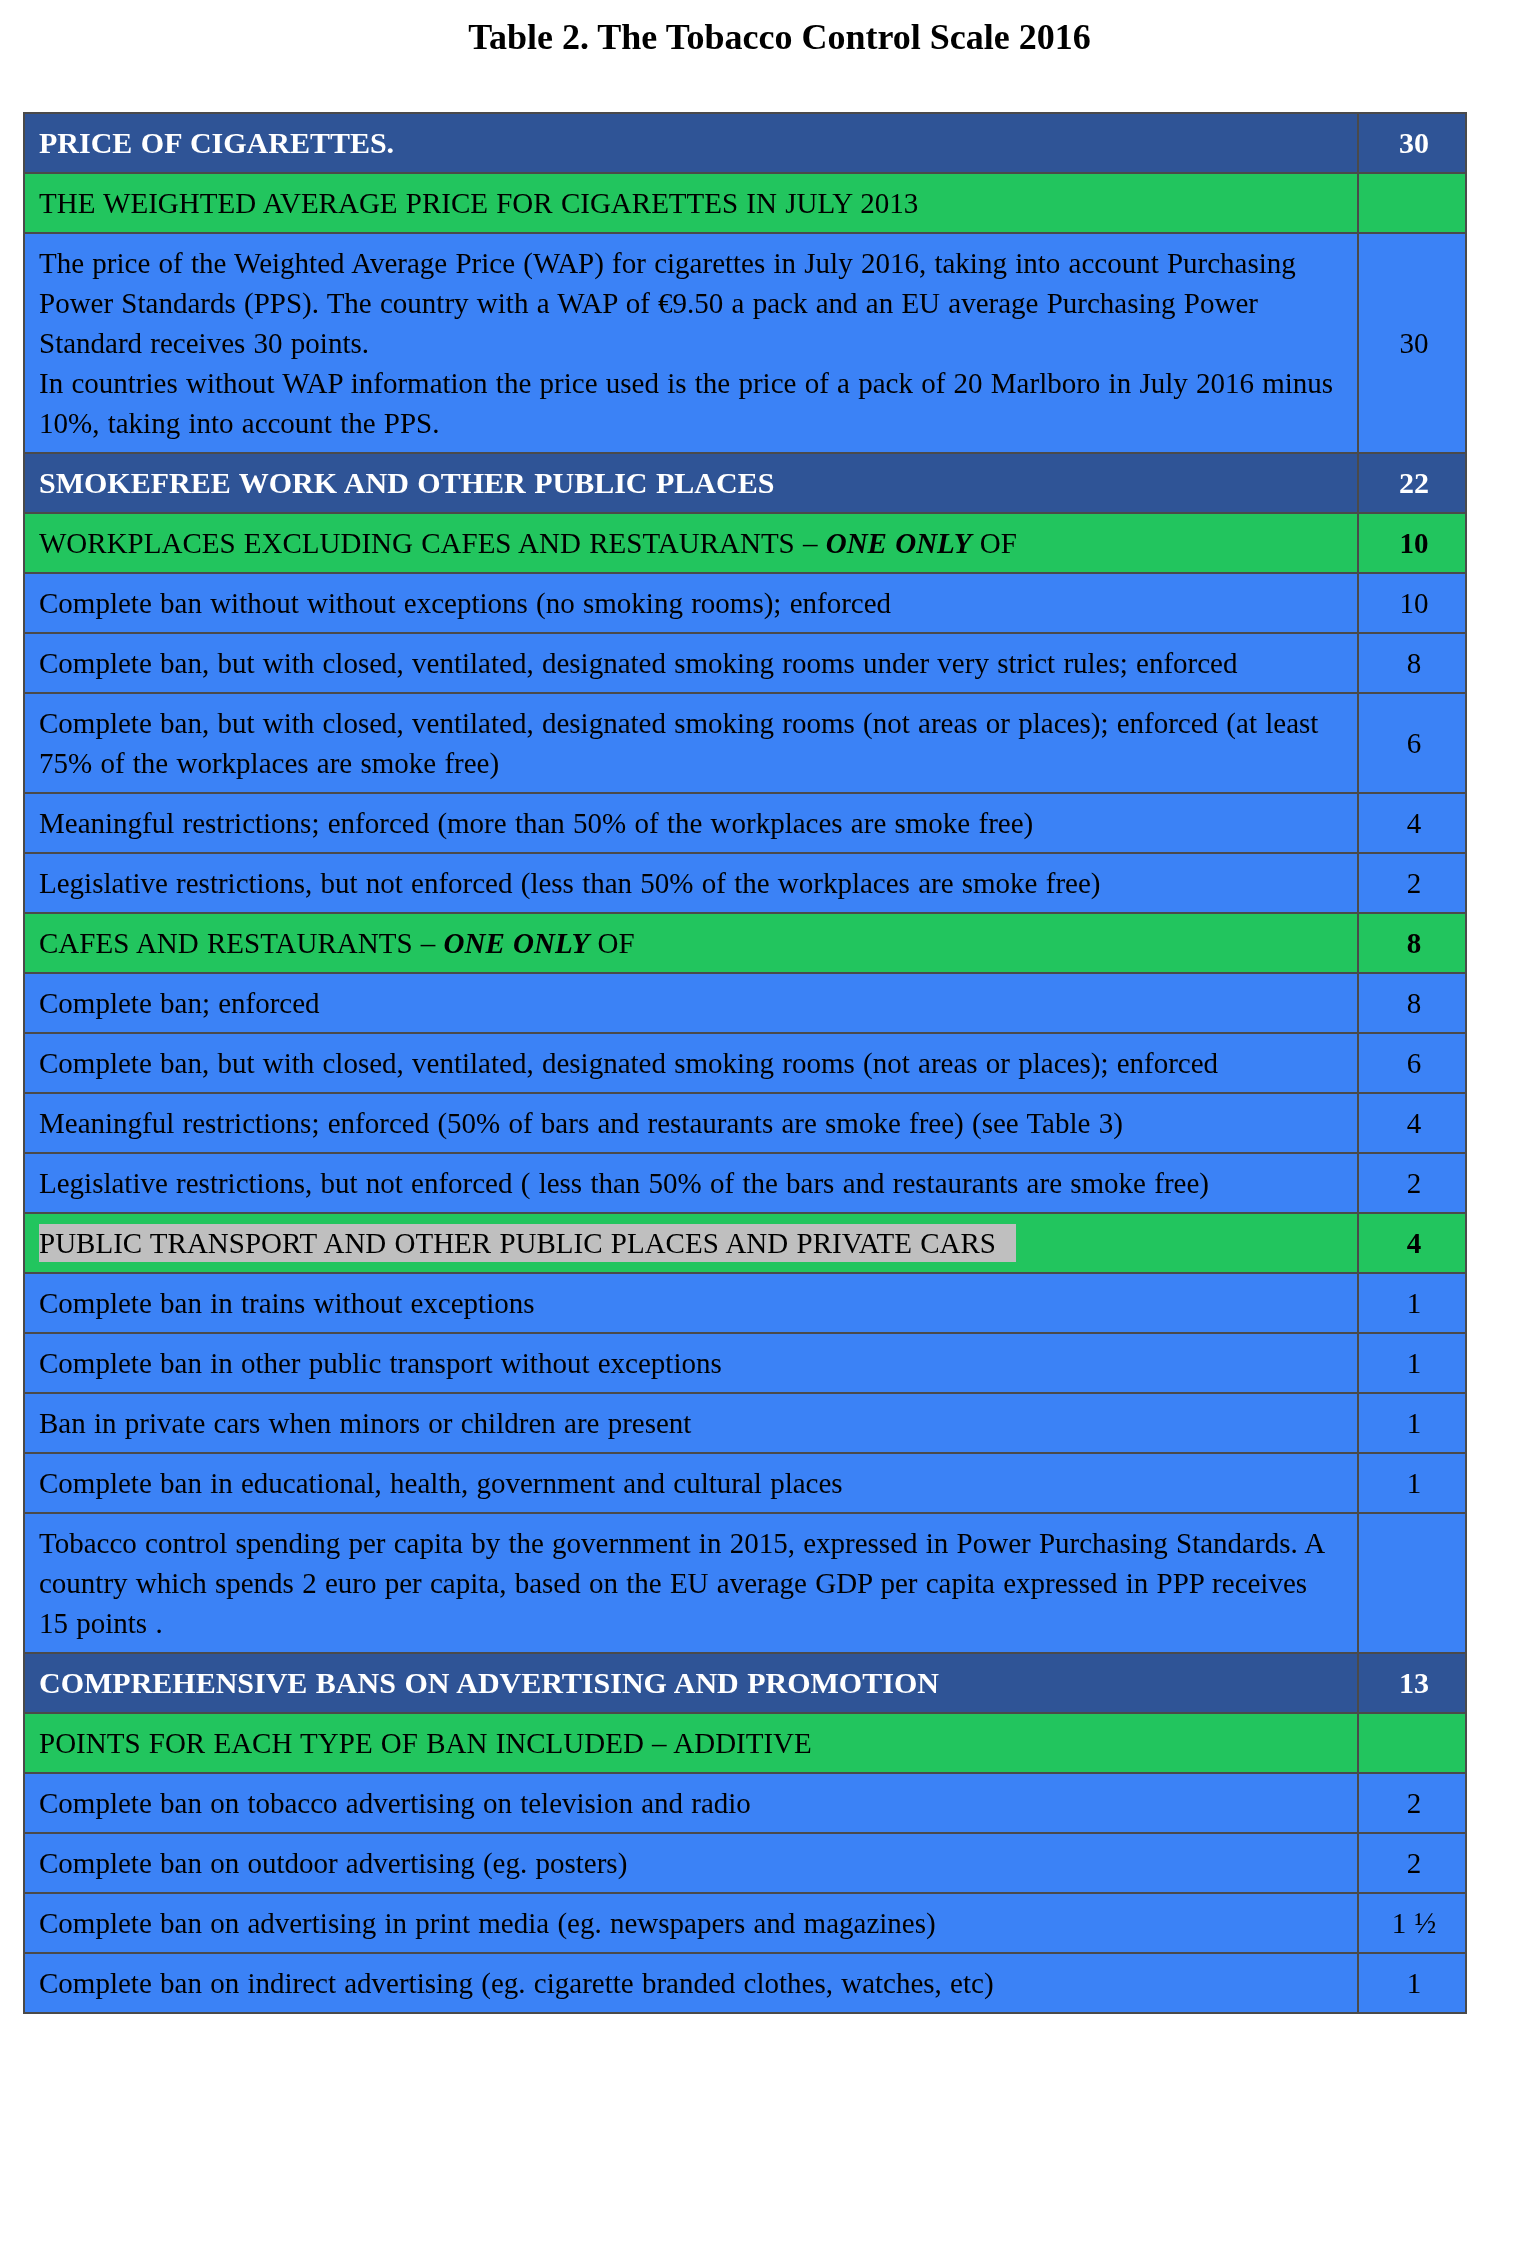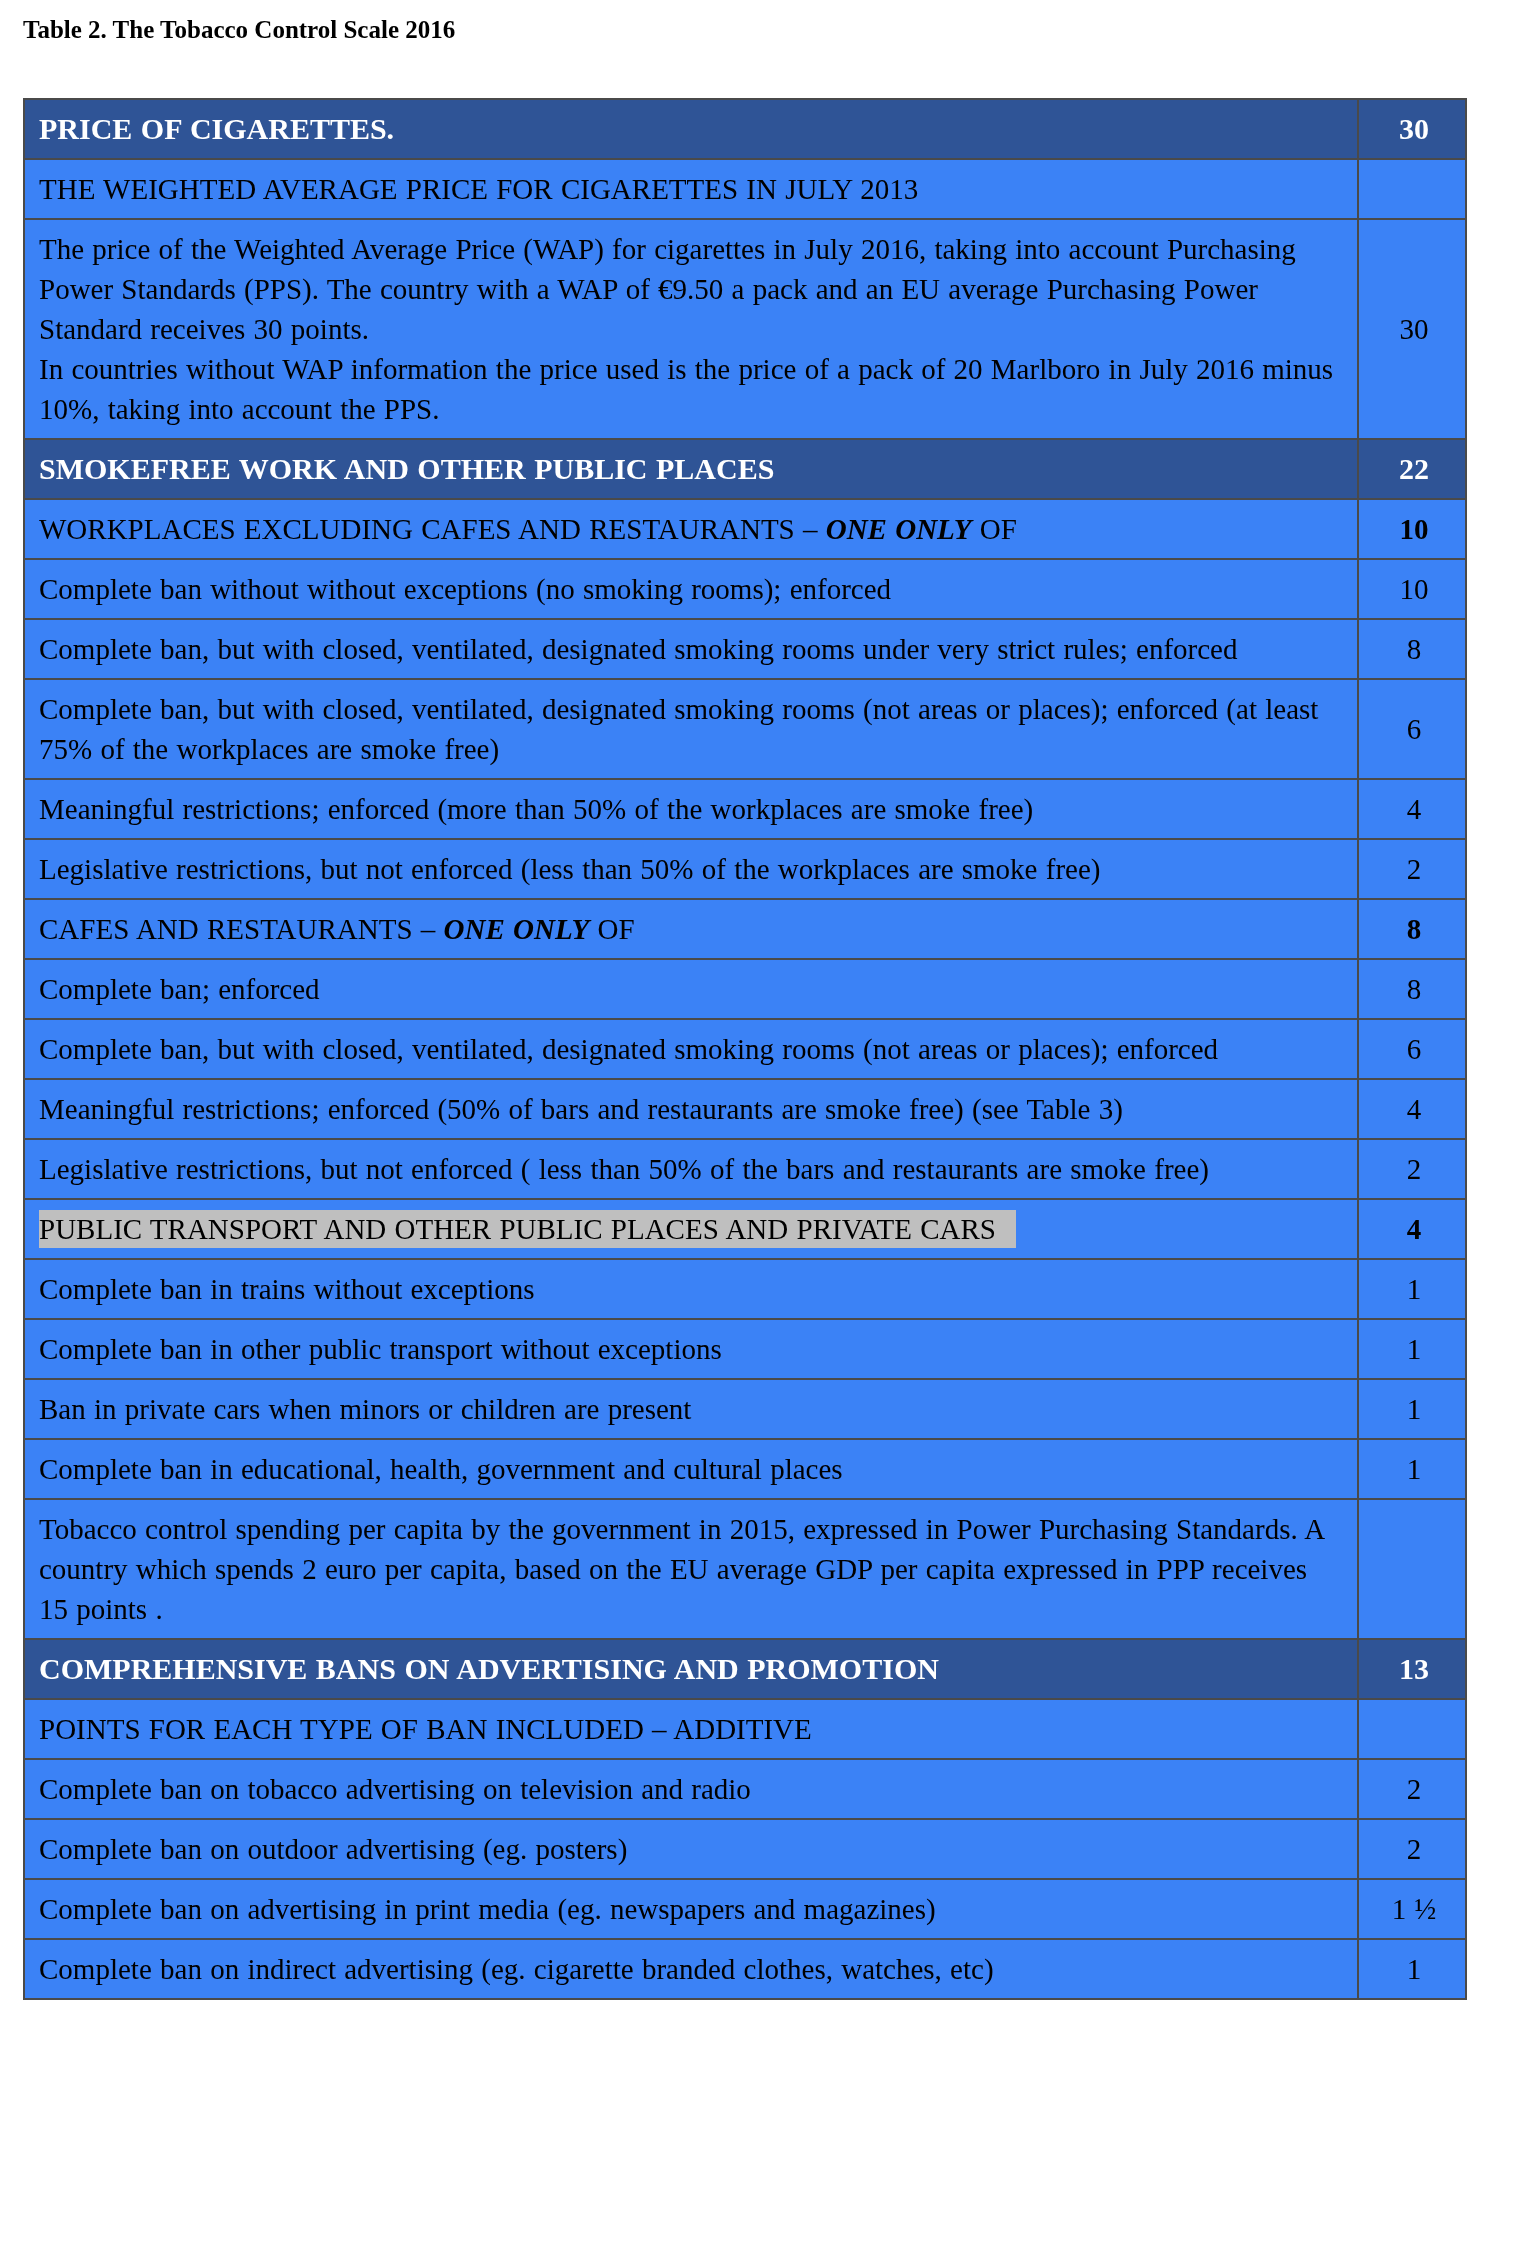--- a/index.html
+++ b/index.html
@@ -8,24 +8,25 @@
     background: #ffffff;
   }
   body {
     width: 1536px;
     height: 2246px;
     font-family: "Liberation Serif", serif;
     color: #000000;
     position: relative;
   }
   .page-title {
-    font-size: 25px;
+    font-size: 36px;
     font-weight: bold;
     margin: 16px 0 0 23px;
     letter-spacing: 0px;
+    text-align: center;
   }
   table.tcs {
     border-collapse: collapse;
     table-layout: fixed;
     width: 1442px;
     margin: 54px 0 0 23px;
   }
   table.tcs col.c-label { width: 1334px; }
   table.tcs col.c-points { width: 108px; }
   table.tcs td {
@@ -44,21 +45,21 @@
   }
   tr.row-header td {
     background: #2F5496;
     color: #ffffff;
     font-weight: bold;
     font-size: 30px;
     margin-top: 36px;
   }
   tr.row-header td.points-cell { border-left-color: #8a99b5; }
   tr.row-subheader td {
-    background: #3b82f6;
+    background: #22c55e;
   }
   tr.row-subheader td.points-cell {
     font-weight: bold;
   }
   .seg-bold { font-weight: bold; font-style: italic; }
   .hl {
     background: #BFBFBF;
     padding: 3px 20px 3px 0;
   }
   .para { margin: 0; }

